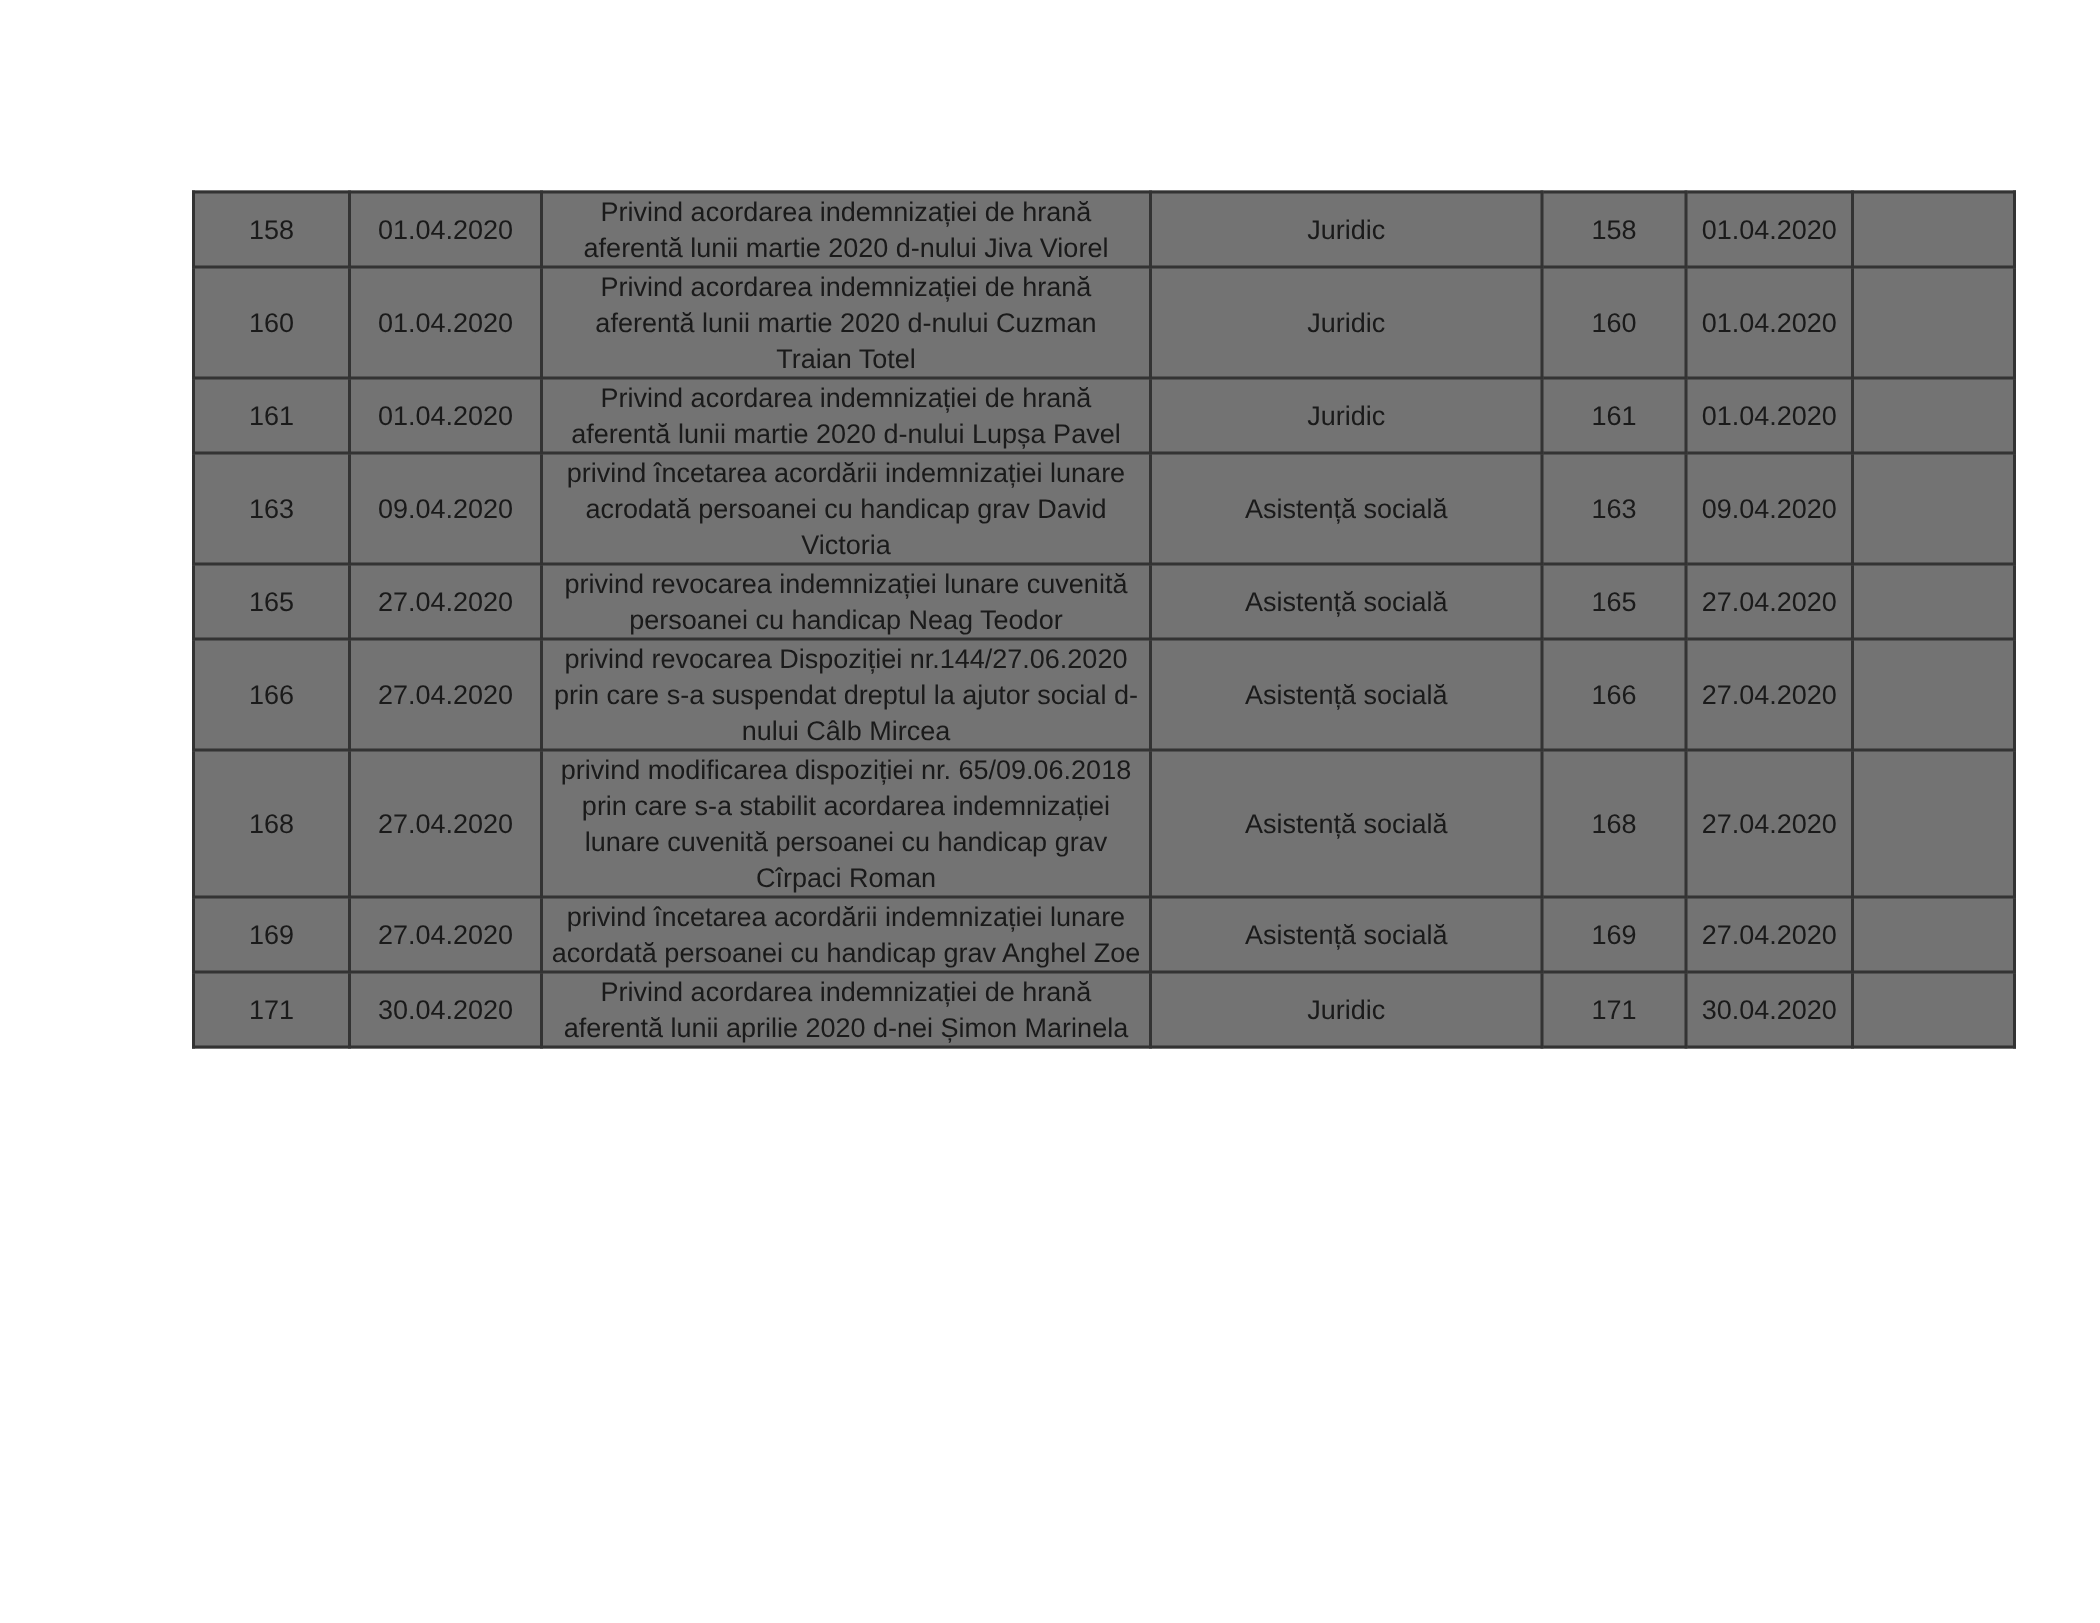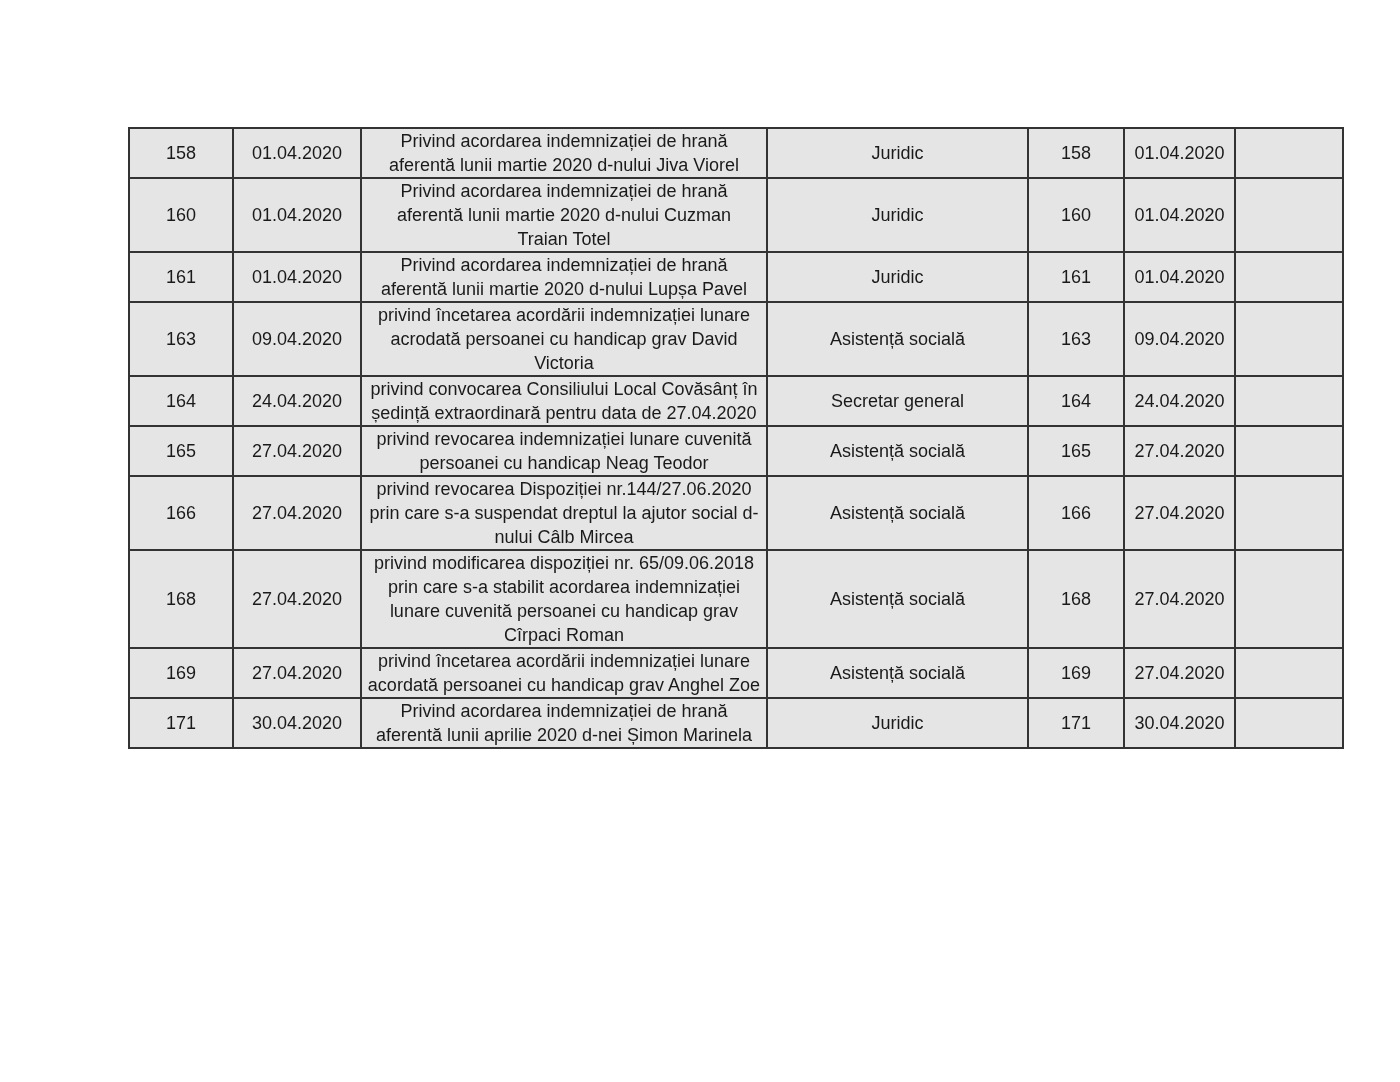--- a/index.html
+++ b/index.html
@@ -7,21 +7,21 @@
     padding: 0;
     width: 1400px;
     height: 1082px;
     background: #ffffff;
     font-family: "Liberation Sans", sans-serif;
   }
   .page {
     position: absolute;
     left: 128px;
     top: 127px;
-    background: #e5e5e5;
+    background: #737373;
   }
   table.registry {
     border-collapse: collapse;
     table-layout: fixed;
     width: 1214px;
   }
   table.registry td {
     border: 2px solid #333333;
     font-size: 18px;
     line-height: 24px;
@@ -89,30 +89,20 @@
         <td class="c-date">09.04.2020</td>
         <td class="c-desc">privind încetarea acordării indemnizației lunare
 acrodată persoanei cu handicap grav David
 Victoria</td>
         <td class="c-dept">Asistență socială</td>
         <td class="c-nr">163</td>
         <td class="c-date">09.04.2020</td>
         <td class="c-obs"></td>
       </tr>
       <tr class="h2">
-        <td class="c-nr">164</td>
-        <td class="c-date">24.04.2020</td>
-        <td class="c-desc">privind convocarea Consiliului Local Covăsânț în
-ședință extraordinară pentru data de 27.04.2020</td>
-        <td class="c-dept">Secretar general</td>
-        <td class="c-nr">164</td>
-        <td class="c-date">24.04.2020</td>
-        <td class="c-obs"></td>
-      </tr>
-      <tr class="h2">
         <td class="c-nr">165</td>
         <td class="c-date">27.04.2020</td>
         <td class="c-desc">privind revocarea indemnizației lunare cuvenită
 persoanei cu handicap Neag Teodor</td>
         <td class="c-dept">Asistență socială</td>
         <td class="c-nr">165</td>
         <td class="c-date">27.04.2020</td>
         <td class="c-obs"></td>
       </tr>
       <tr class="h3">

